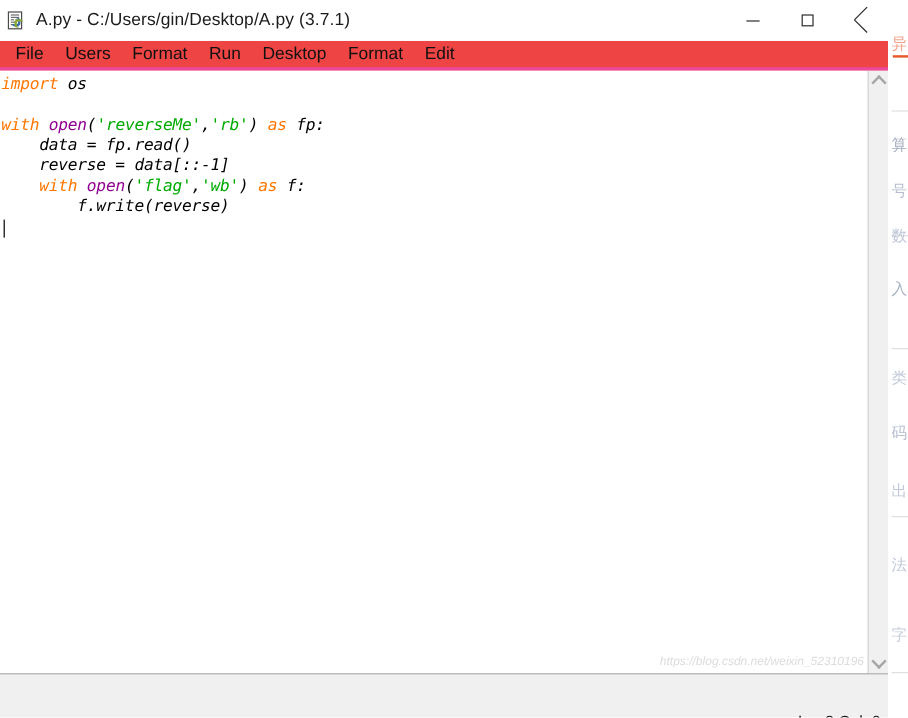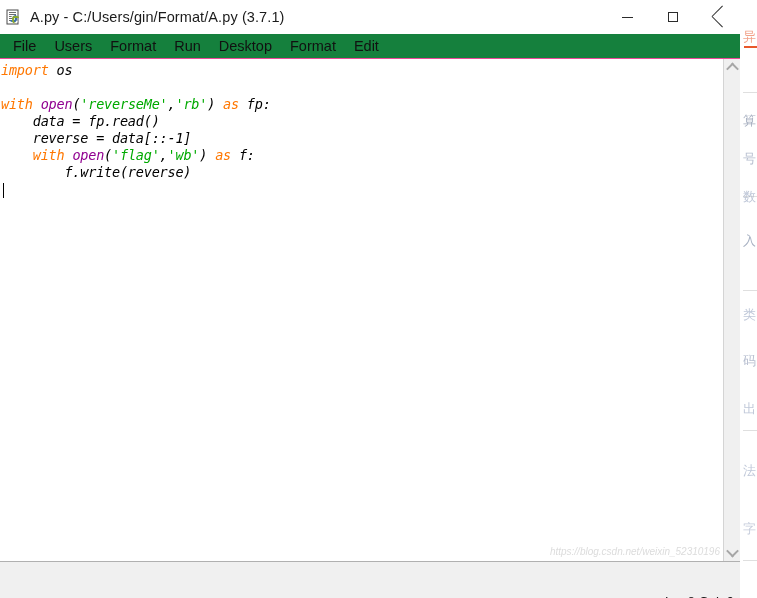--- a/index.html
+++ b/index.html
@@ -131,25 +131,25 @@
     height: 0;
     border-top: 1px solid #2b2b2b;
     transform-origin: 0 50%;
   }
   .glyph-close::before { transform: rotate(45deg); }
   .glyph-close::after  { transform: rotate(-45deg); }
 
   
   #menu-bar {
     height: 25px;
-    background: #15803d;
+    background: #ef4444;
     display: flex;
     align-items: center;
     padding-left: 4px;
-    border-bottom: 1px solid #ec4899;
+    border-bottom: 3px solid #ec4899;
     box-sizing: border-box;
   }
   .menu-item {
     font-size: 14.5px;
     color: #111111;
     padding: 2px 9px 3px 9px;
     cursor: default;
     white-space: nowrap;
     font-family: "Liberation Sans", sans-serif;
   }
@@ -287,21 +287,21 @@
           <rect x="3" y="7" width="7" height="1"></rect>
           <rect x="3" y="9" width="5" height="1"></rect>
           <rect x="3" y="11" width="5" height="1"></rect>
         </g>
         <path d="M7 6 q4 -1 4 3 l0 2 q0 2 -2 2 l-3 0 q-2 0 -2 -2 l4 0 q1 0 1 -1 l0 -2 q0 -2 -2 -2 z" fill="#3b6fa8"></path>
         <path d="M10 14 q-4 1 -4 -3 l0 -2 q0 -2 2 -2 l3 0 q2 0 2 2 l-4 0 q-1 0 -1 1 l0 2 q0 2 2 2 z" fill="#8aa832"></path>
         <circle cx="6.2" cy="7.6" r=".7" fill="#ffffff"></circle>
         <circle cx="10.8" cy="12.4" r=".7" fill="#ffffff"></circle>
       </svg>
     </div>
-    <div id="title-text">A.py - C:/Users/gin/Format/A.py (3.7.1)</div>
+    <div id="title-text">A.py - C:/Users/gin/Desktop/A.py (3.7.1)</div>
 
     <div id="window-controls">
       <div class="win-btn">
         <span class="glyph-min"></span>
       </div>
       <div class="win-btn">
         <span class="glyph-max"></span>
       </div>
       <div class="win-btn" id="close-button">
         <span class="glyph-close"></span>

